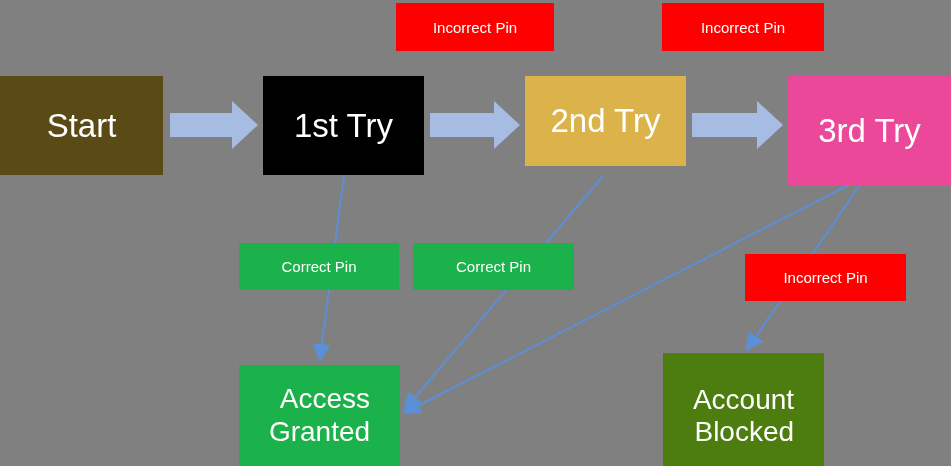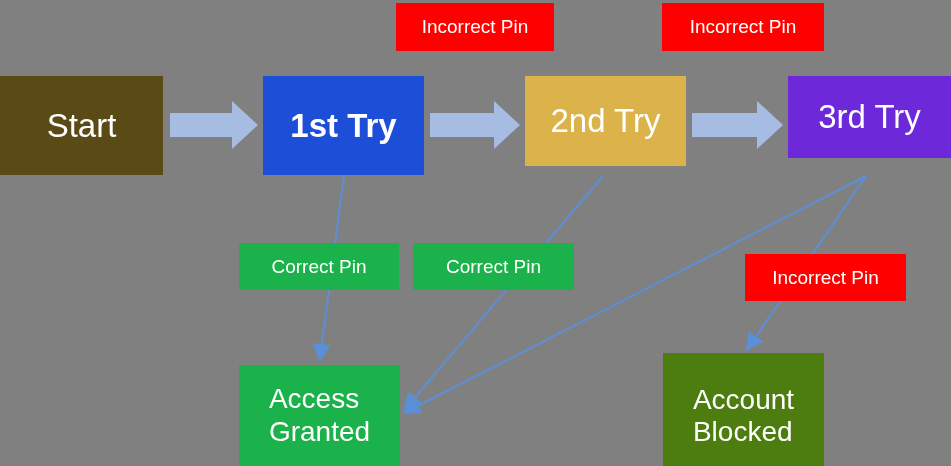--- a/index.html
+++ b/index.html
@@ -17,37 +17,37 @@
     position: relative;
     width: 951px;
     height: 466px;
   }
   .node {
     position: absolute;
     box-sizing: border-box;
     display: flex;
     align-items: center;
     justify-content: center;
-    text-align: left;
+    text-align: right;
     color: #ffffff;
     line-height: 1.15;
     white-space: pre-line;
   }
   .stage-node {
     font-size: 33px;
   }
   .label-box {
     position: absolute;
     box-sizing: border-box;
     display: flex;
     align-items: center;
     justify-content: center;
     text-align: center;
     color: #ffffff;
-    font-size: 19px;
+    font-size: 15px;
   }
   .terminal {
     font-size: 28px;
   }
   svg.arrows {
     position: absolute;
     left: 0;
     top: 0;
     width: 951px;
     height: 466px;
@@ -86,27 +86,27 @@
       <line x1="866" y1="176" x2="406" y2="412" stroke="#5b8fd6" stroke-width="2" marker-end="url(#thin-head)"></line>
     </g>
     <g>
       <line x1="866" y1="176" x2="748" y2="348" stroke="#5b8fd6" stroke-width="2" marker-end="url(#thin-head)"></line>
     </g>
   </svg>
 
   <div class="node stage-node" style="left:0px; top:76px; width:163px; height:99px; background:#5a4a16;">
     <span>Start</span>
   </div>
-  <div class="node stage-node" style="left:263px; top:76px; width:161px; height:99px; background:#1d4ed8;font-weight:bold;">
+  <div class="node stage-node" style="left:263px; top:76px; width:161px; height:99px; background:#000000;">
     <span>1st Try</span>
   </div>
   <div class="node stage-node" style="left:525px; top:76px; width:161px; height:90px; background:#dbb34a;">
     <span>2nd Try</span>
   </div>
-  <div class="node stage-node" style="left:788px; top:76px; width:163px; height:82px; background:#6d28d9;">
+  <div class="node stage-node" style="left:788px; top:76px; width:163px; height:110px; background:#ec4899;">
     <span>3rd Try</span>
   </div>
 
   <div class="label-box" style="left:396px; top:3px; width:158px; height:48px; background:#ff0000;">
     <span>Incorrect Pin</span>
   </div>
   <div class="label-box" style="left:662px; top:3px; width:162px; height:48px; background:#ff0000;">
     <span>Incorrect Pin</span>
   </div>
   <div class="label-box" style="left:239px; top:243px; width:160px; height:47px; background:#1bb14b;">

